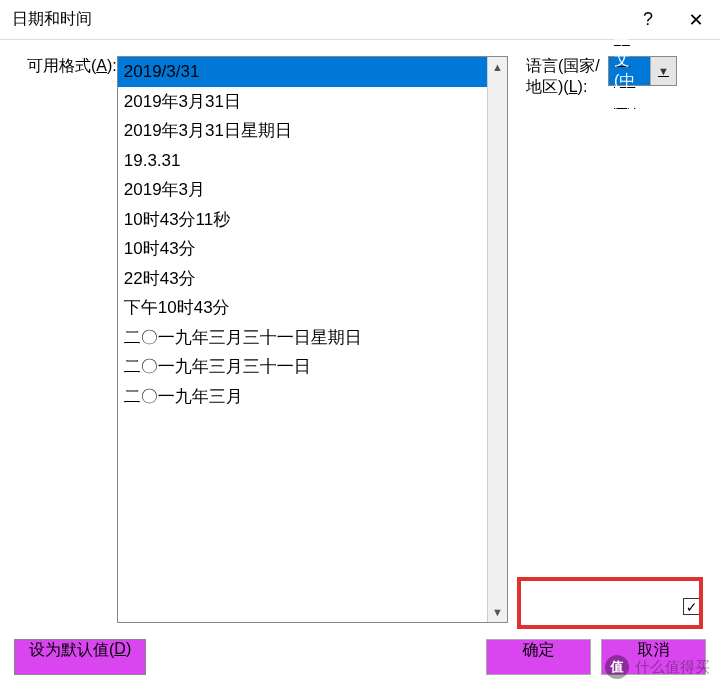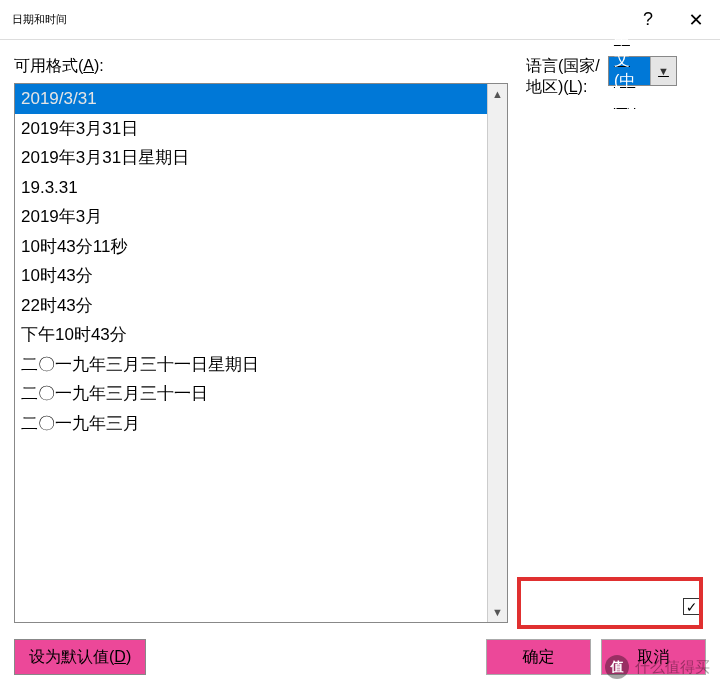--- a/index.html
+++ b/index.html
@@ -22,42 +22,42 @@
     .titlebar {
       display: flex;
       align-items: center;
       height: 40px;
       padding: 0 0 0 12px;
       border-bottom: 1px solid #ddd;
       background: #fff;
     }
     .titlebar-title {
       flex: 1;
-      font-size: 11px;
+      font-size: 16px;
     }
     .titlebar-btn {
       width: 48px;
       height: 40px;
       display: flex;
       align-items: center;
       justify-content: center;
       font-size: 18px;
       cursor: pointer;
       font-family: Arial, sans-serif;
     }
     .dialog-body {
       flex: 1;
       display: flex;
       padding: 16px 14px 8px 14px;
       gap: 18px;
     }
     .left-col {
       flex: 1;
       display: flex;
-      flex-direction: column;
+      margin-left: 13px;
     }
     .right-col {
       width: 180px;
       display: flex;
     }
     .field-label {
       font-size: 16px;
       margin-bottom: 6px;
     }
     .underline { text-decoration: underline; }
@@ -73,21 +73,21 @@
     }
     .list-item {
       padding: 2px 6px;
       font-size: 17px;
       line-height: 1.5;
       cursor: pointer;
       white-space: nowrap;
     }
     .list-item.selected {
       background: #0078d7;
-      color: #e5e5e5;
+      color: #000000;
     }
     .scrollbar {
       width: 20px;
       background: #f0f0f0;
       border-left: 1px solid #ccc;
       display: flex;
       flex-direction: column;
     }
     .scroll-arrow {
       height: 20px;
@@ -156,23 +156,22 @@
     .button-row {
       display: flex;
       padding: 8px 14px 14px 14px;
       gap: 10px;
     }
     .spacer { flex: 1; }
     .btn {
       min-width: 105px;
       height: 36px;
       border: 1px solid #aaa;
-      background: #ec4899;
-      display: flex;
-      align-items: center;
+      background: #d946ef;
+      display: flex;
       justify-content: center;
       font-size: 16px;
       cursor: pointer;
       padding: 0 14px;
     }
     .btn-default {
       border: 1px solid #888;
     }
     .watermark {
       position: absolute;

